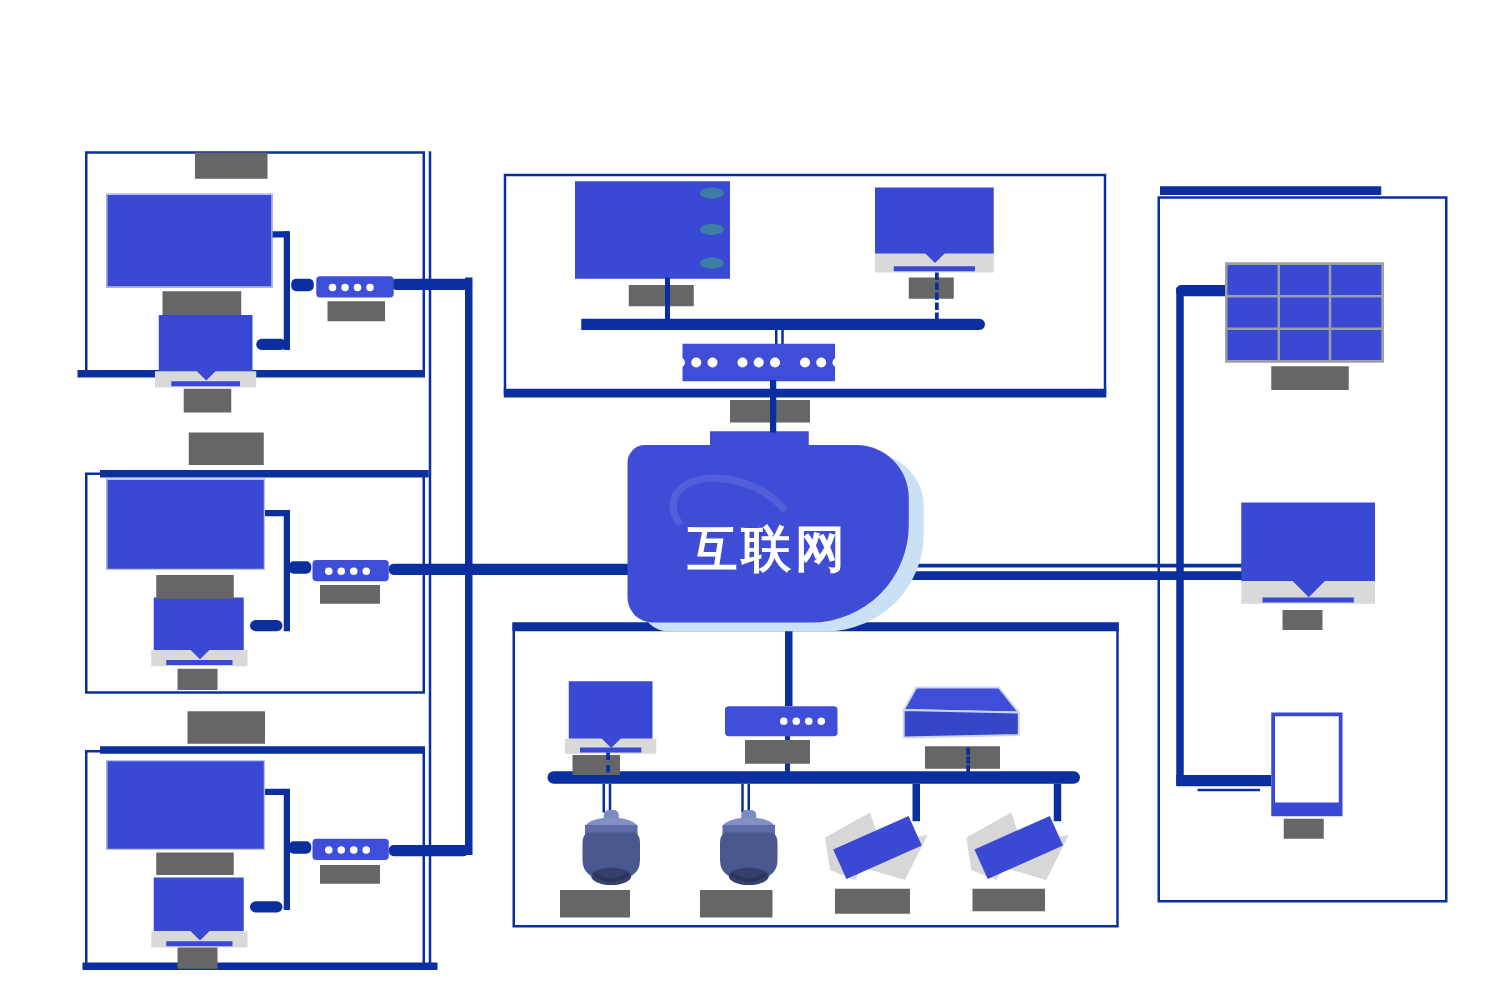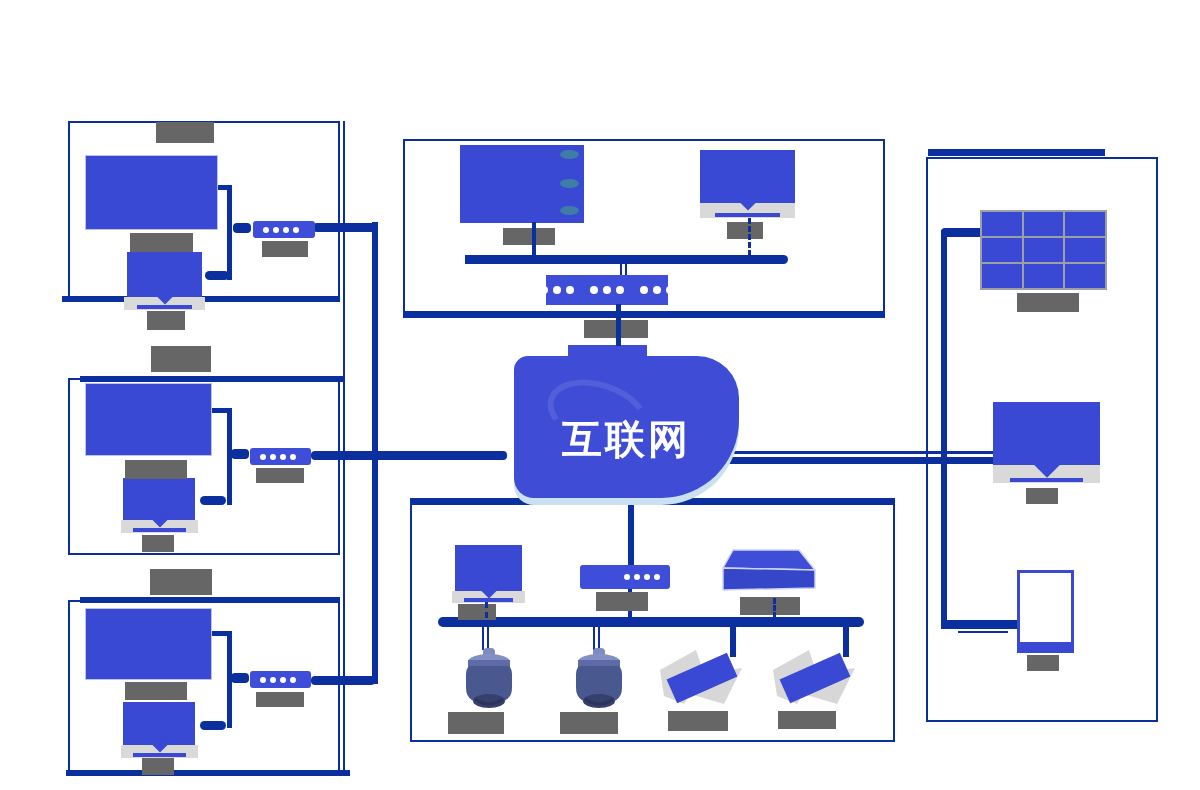--- a/index.html
+++ b/index.html
@@ -148,21 +148,21 @@
     <span class="dot"></span>
   <span class="gap8"></span>
   <span class="dot"></span>
     <span class="dot"></span>
     <span class="dot"></span>
     <span class="dot"></span>
 </div>
 
 <div class="cloud-shadow" style="left:514px;top:363px;width:225px;height:142px"></div>
 <div class="cloud-tab" style="left:568px;top:345px;width:79px;height:14px"></div>
-<div class="cloud" style="left:514px;top:356px;width:225px;height:142px">
+<div class="cloud" style="left:502px;top:356px;width:225px;height:142px">
   <span class="cloud-text">互联网</span>
 </div>
 
 <div class="scr" style="left:455px;top:545px;width:67px;height:46px"></div>
 <div class="mbase" style="left:452px;top:591px;width:73px;height:12px"></div>
 <div class="router rdots" style="left:580px;top:565px;width:90px;height:24px">
   <span class="dot"></span>
     <span class="dot"></span>
     <span class="dot"></span>
     <span class="dot"></span>

